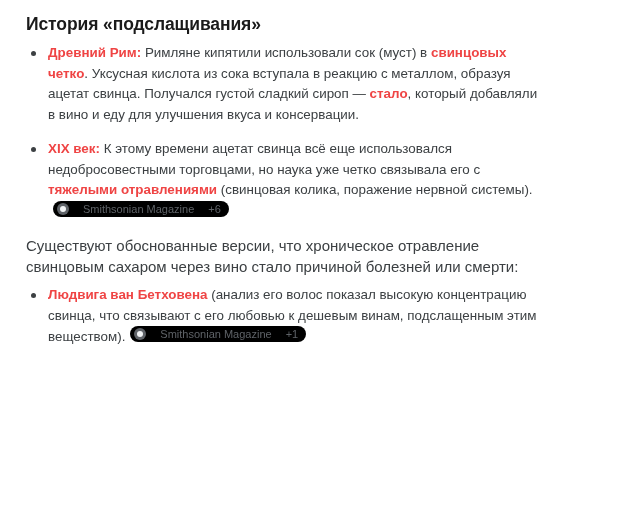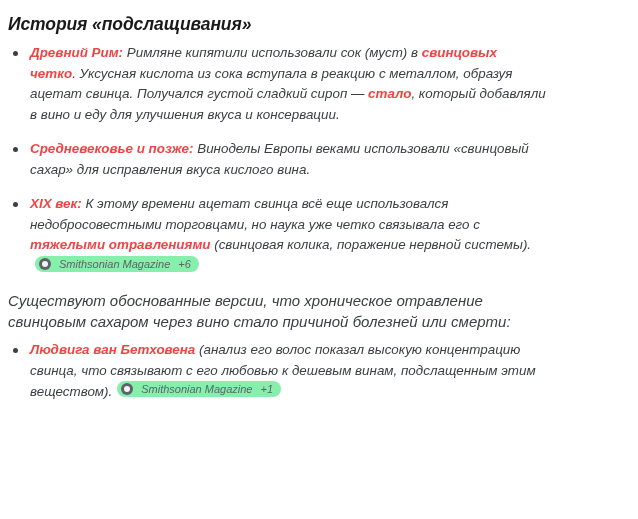--- a/index.html
+++ b/index.html
@@ -8,24 +8,23 @@
     background: #ffffff;
   }
   body {
     width: 638px;
     height: 519px;
     font-family: "Liberation Sans", sans-serif;
     color: #202124;
     overflow: hidden;
   }
   .page {
-    padding: 6px 22px 0 8px;
+    padding: 6px 22px 0 26px;
     box-sizing: border-box;
     width: 568px;
-    font-style: italic;
   }
   h2.section-title {
     font-size: 17.5px;
     font-weight: bold;
     color: #1a1a1a;
     margin: 8px 0 4px 0;
     letter-spacing: -0.1px;
   }
   h2.section-title.second {
     margin-top: 22px;
@@ -59,22 +58,22 @@
   }
   p.para {
     font-size: 15px;
     line-height: 20.5px;
     color: #3c4043;
     margin: 10px 0 4px 0;
   }
   .cite {
     display: inline-flex;
     align-items: center;
-    gap: 8px;
-    background: #86efac;
+    gap: 14px;
+    background: #000000;
     border-radius: 10px;
     padding: 1px 8px 1px 4px;
     margin-left: 5px;
     font-size: 11px;
     color: #5f6368;
     vertical-align: 1px;
     white-space: nowrap;
   }
   .cite .favicon {
     width: 12px;
@@ -102,23 +101,20 @@
 
 <div class="page">
 
   <h2 class="section-title">История «подслащивания»</h2>
   <ul class="bullets">
 
     <li>
       <span class="b">Древний Рим:</span><span> Римляне кипятили использовали сок (муст) в </span><span class="b">свинцовых четко</span><span>. Уксусная кислота из сока вступала в реакцию с металлом, образуя ацетат свинца. Получался густой сладкий сироп — </span><span class="b">стало</span><span>, который добавляли в вино и еду для улучшения вкуса и консервации.</span>
     </li>
 
-    <li>
-      <span class="b">Средневековье и позже:</span><span> Виноделы Европы веками использовали «свинцовый сахар» для исправления вкуса кислого вина.</span>
-    </li>
 
     <li>
       <span class="b">XIX век:</span><span> К этому времени ацетат свинца всё еще использовался недобросовестными торговцами, но наука уже четко связывала его с </span><span class="b">тяжелыми отравлениями</span><span> (свинцовая колика, поражение нервной системы).</span><span class="cite">
           <span class="favicon"></span>
           <span class="cite-label">Smithsonian Magazine</span>
           <span class="cite-label">+6</span>
         </span>
     </li>
 
   </ul>

